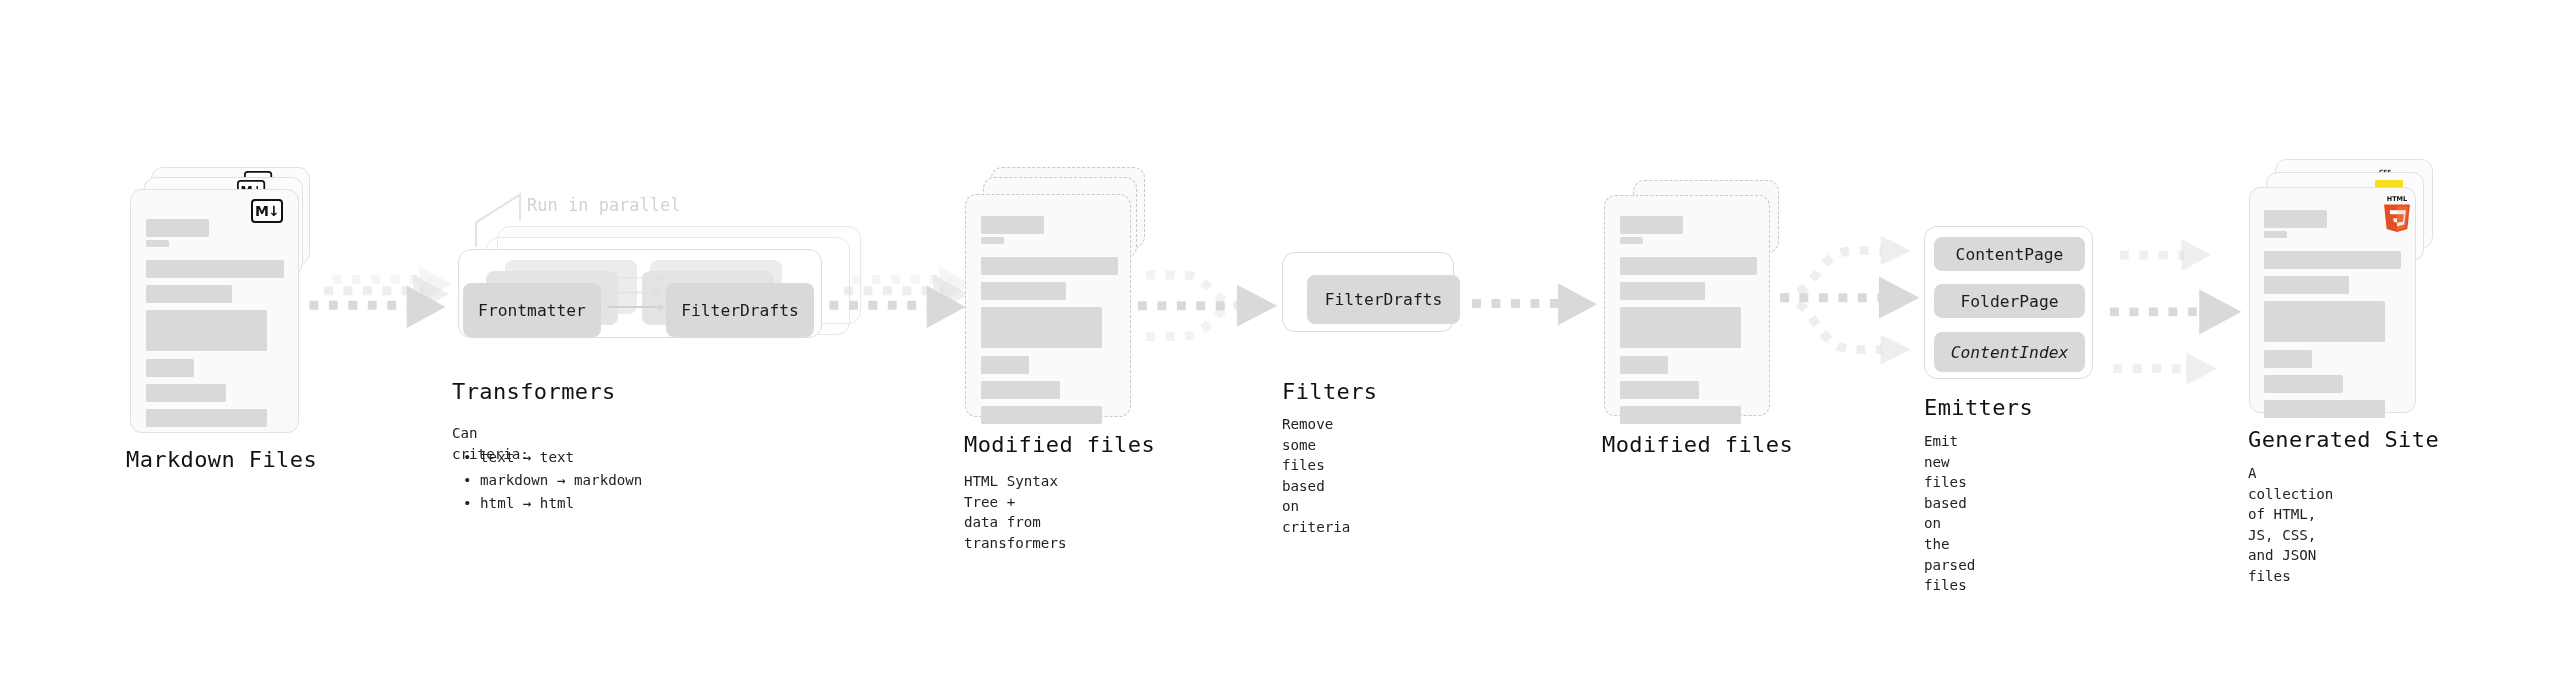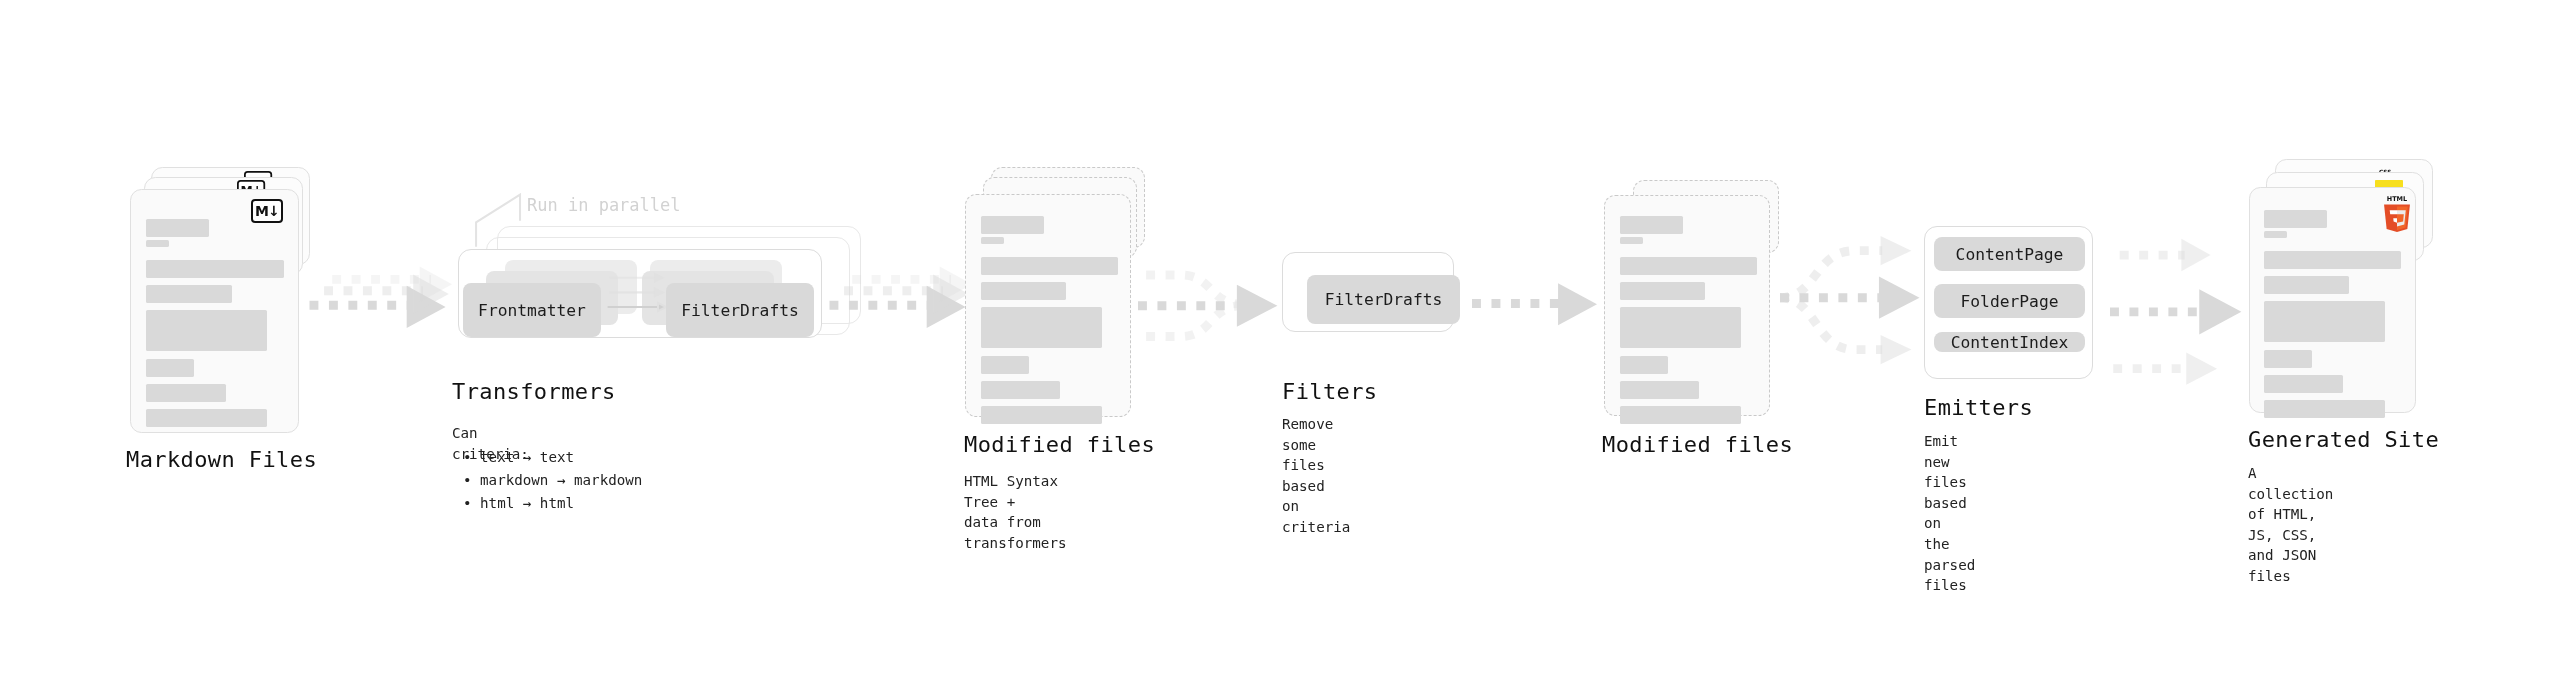--- a/index.html
+++ b/index.html
@@ -238,21 +238,21 @@
     </g>
     <polygon points="122,50 172,76 122,102" fill="#d9d9d9"></polygon>
     <polygon points="124,0 162,18 124,36" fill="#d9d9d9" opacity=".45"></polygon>
     <polygon points="124,122 162,140 124,158" fill="#d9d9d9" opacity=".45"></polygon>
   </svg>
 
   <div class="node">
     <div class="group solid" style="left:1924px;top:226px;width:169px;height:153px;"></div>
     <div class="pill" style="left:1934px;top:237px;width:151px;height:34px;">ContentPage</div>
     <div class="pill" style="left:1934px;top:284px;width:151px;height:34px;">FolderPage</div>
-    <div class="pill" style="left:1934px;top:332px;width:151px;height:20px;">ContentIndex</div>
+    <div class="pill" style="left:1934px;top:332px;width:151px;height:40px;font-style:italic;">ContentIndex</div>
     <div class="title" style="left:1924px;top:395px;">Emitters</div>
     <div class="subtitle" style="left:1924px;top:431px;">Emit new files based on
 the parsed files</div>
   </div>
 
   <svg class="node" style="left:2110px;top:234px;" width="146" height="146" viewBox="0 0 180 180">
     <g fill="none" stroke="#d9d9d9" stroke-width="11" stroke-dasharray="11 13" stroke-linecap="butt">
       <path d="M12,26 H92" opacity=".42"></path>
       <path d="M0,96 H112" opacity="1"></path>
       <path d="M4,166 H96" opacity=".42"></path>

